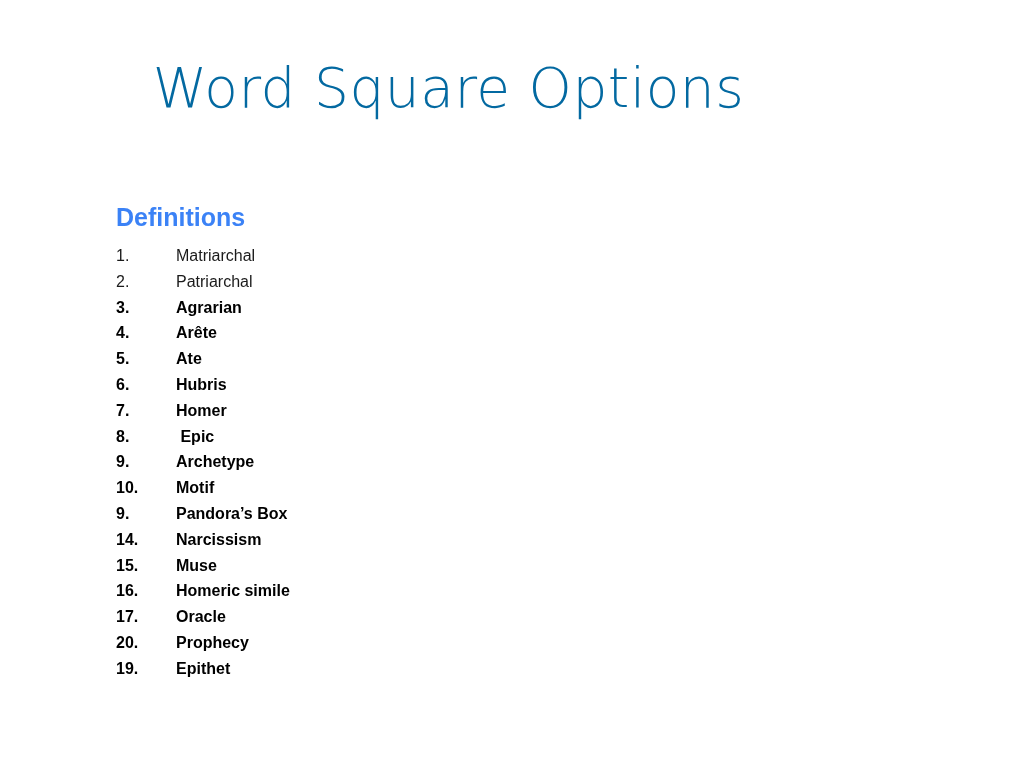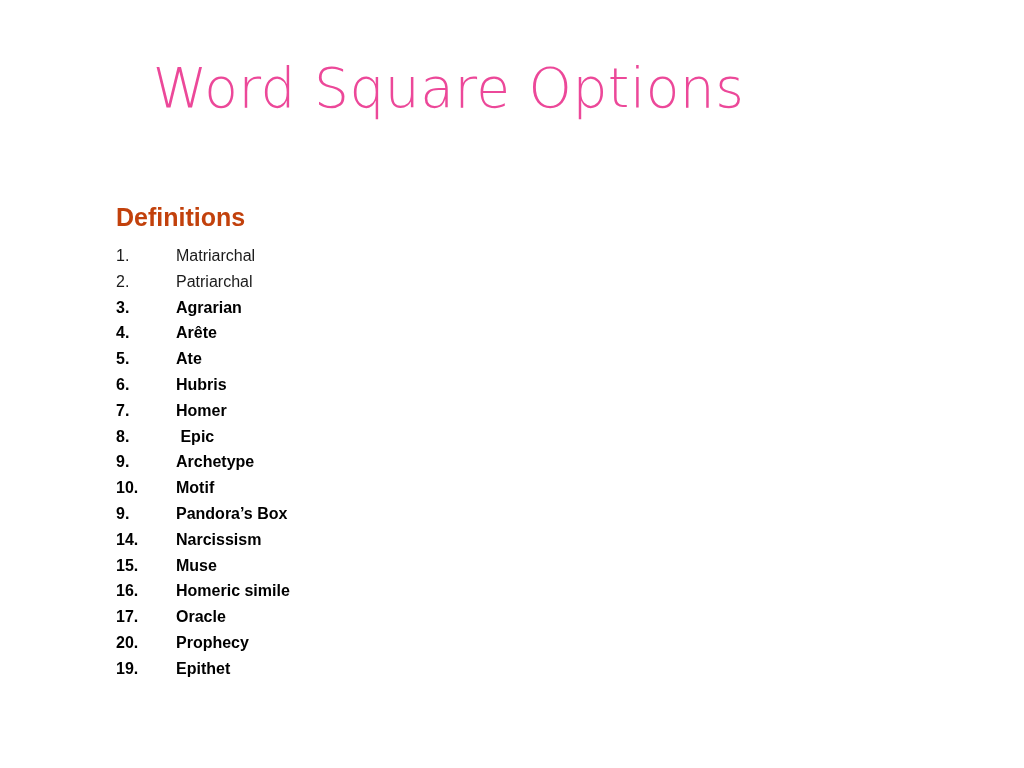--- a/index.html
+++ b/index.html
@@ -27,37 +27,37 @@
     position: absolute;
     left: 0;
     top: 57px;
     width: 897px;
     text-align: center;
     font-family: "DejaVu Sans", sans-serif;
     font-weight: 300;
     font-size: 55px;
     line-height: 1.15;
     letter-spacing: 0.5px;
-    color: #ec4899;
+    color: #0369a1;
     white-space: nowrap;
   }
 
   
   .column {
     position: absolute;
     top: 0;
   }
   .col-left  { left: 58px;  width: 440px; }
   .col-right { left: 528px; width: 470px; }
 
   .col-header {
     position: absolute;
     top: 203px;
     font-weight: bold;
-    color: #c2410c;
+    color: #3b82f6;
     white-space: nowrap;
   }
   .col-left .col-header  { left: 58px;  font-size: 25px; }
 
   
   ol.num-list {
     list-style: none;
     margin: 0;
     padding: 0;
     position: absolute;

